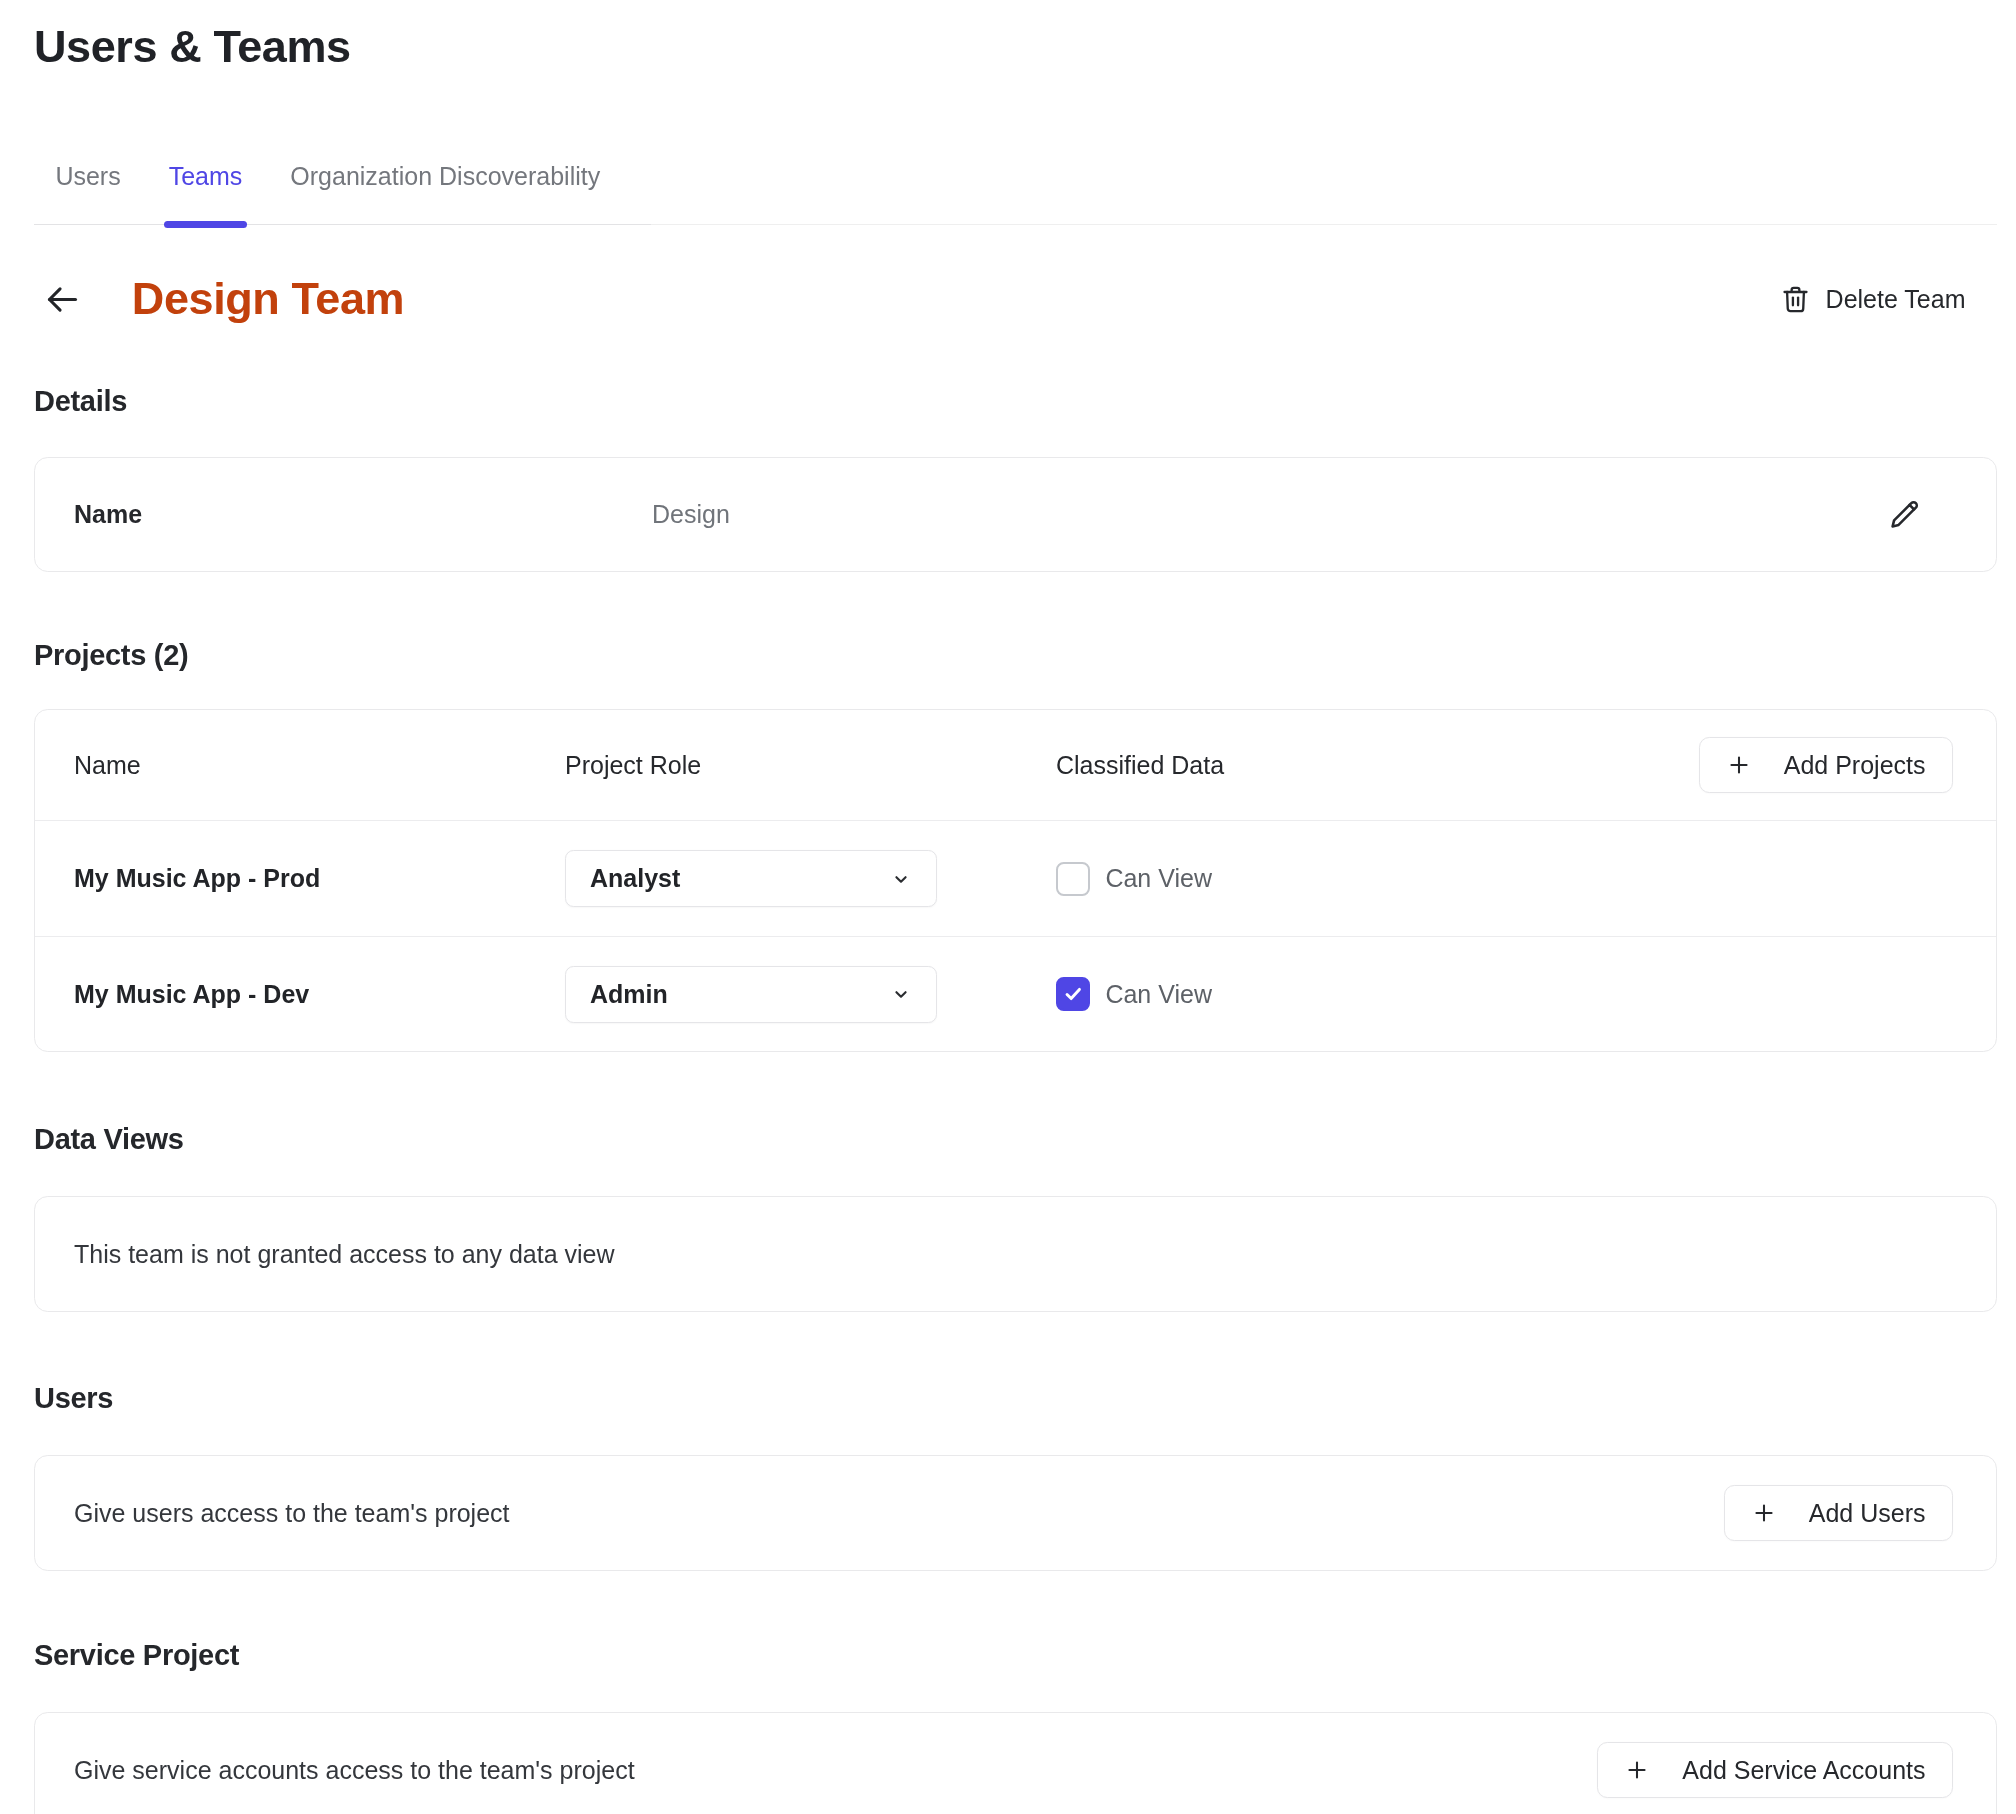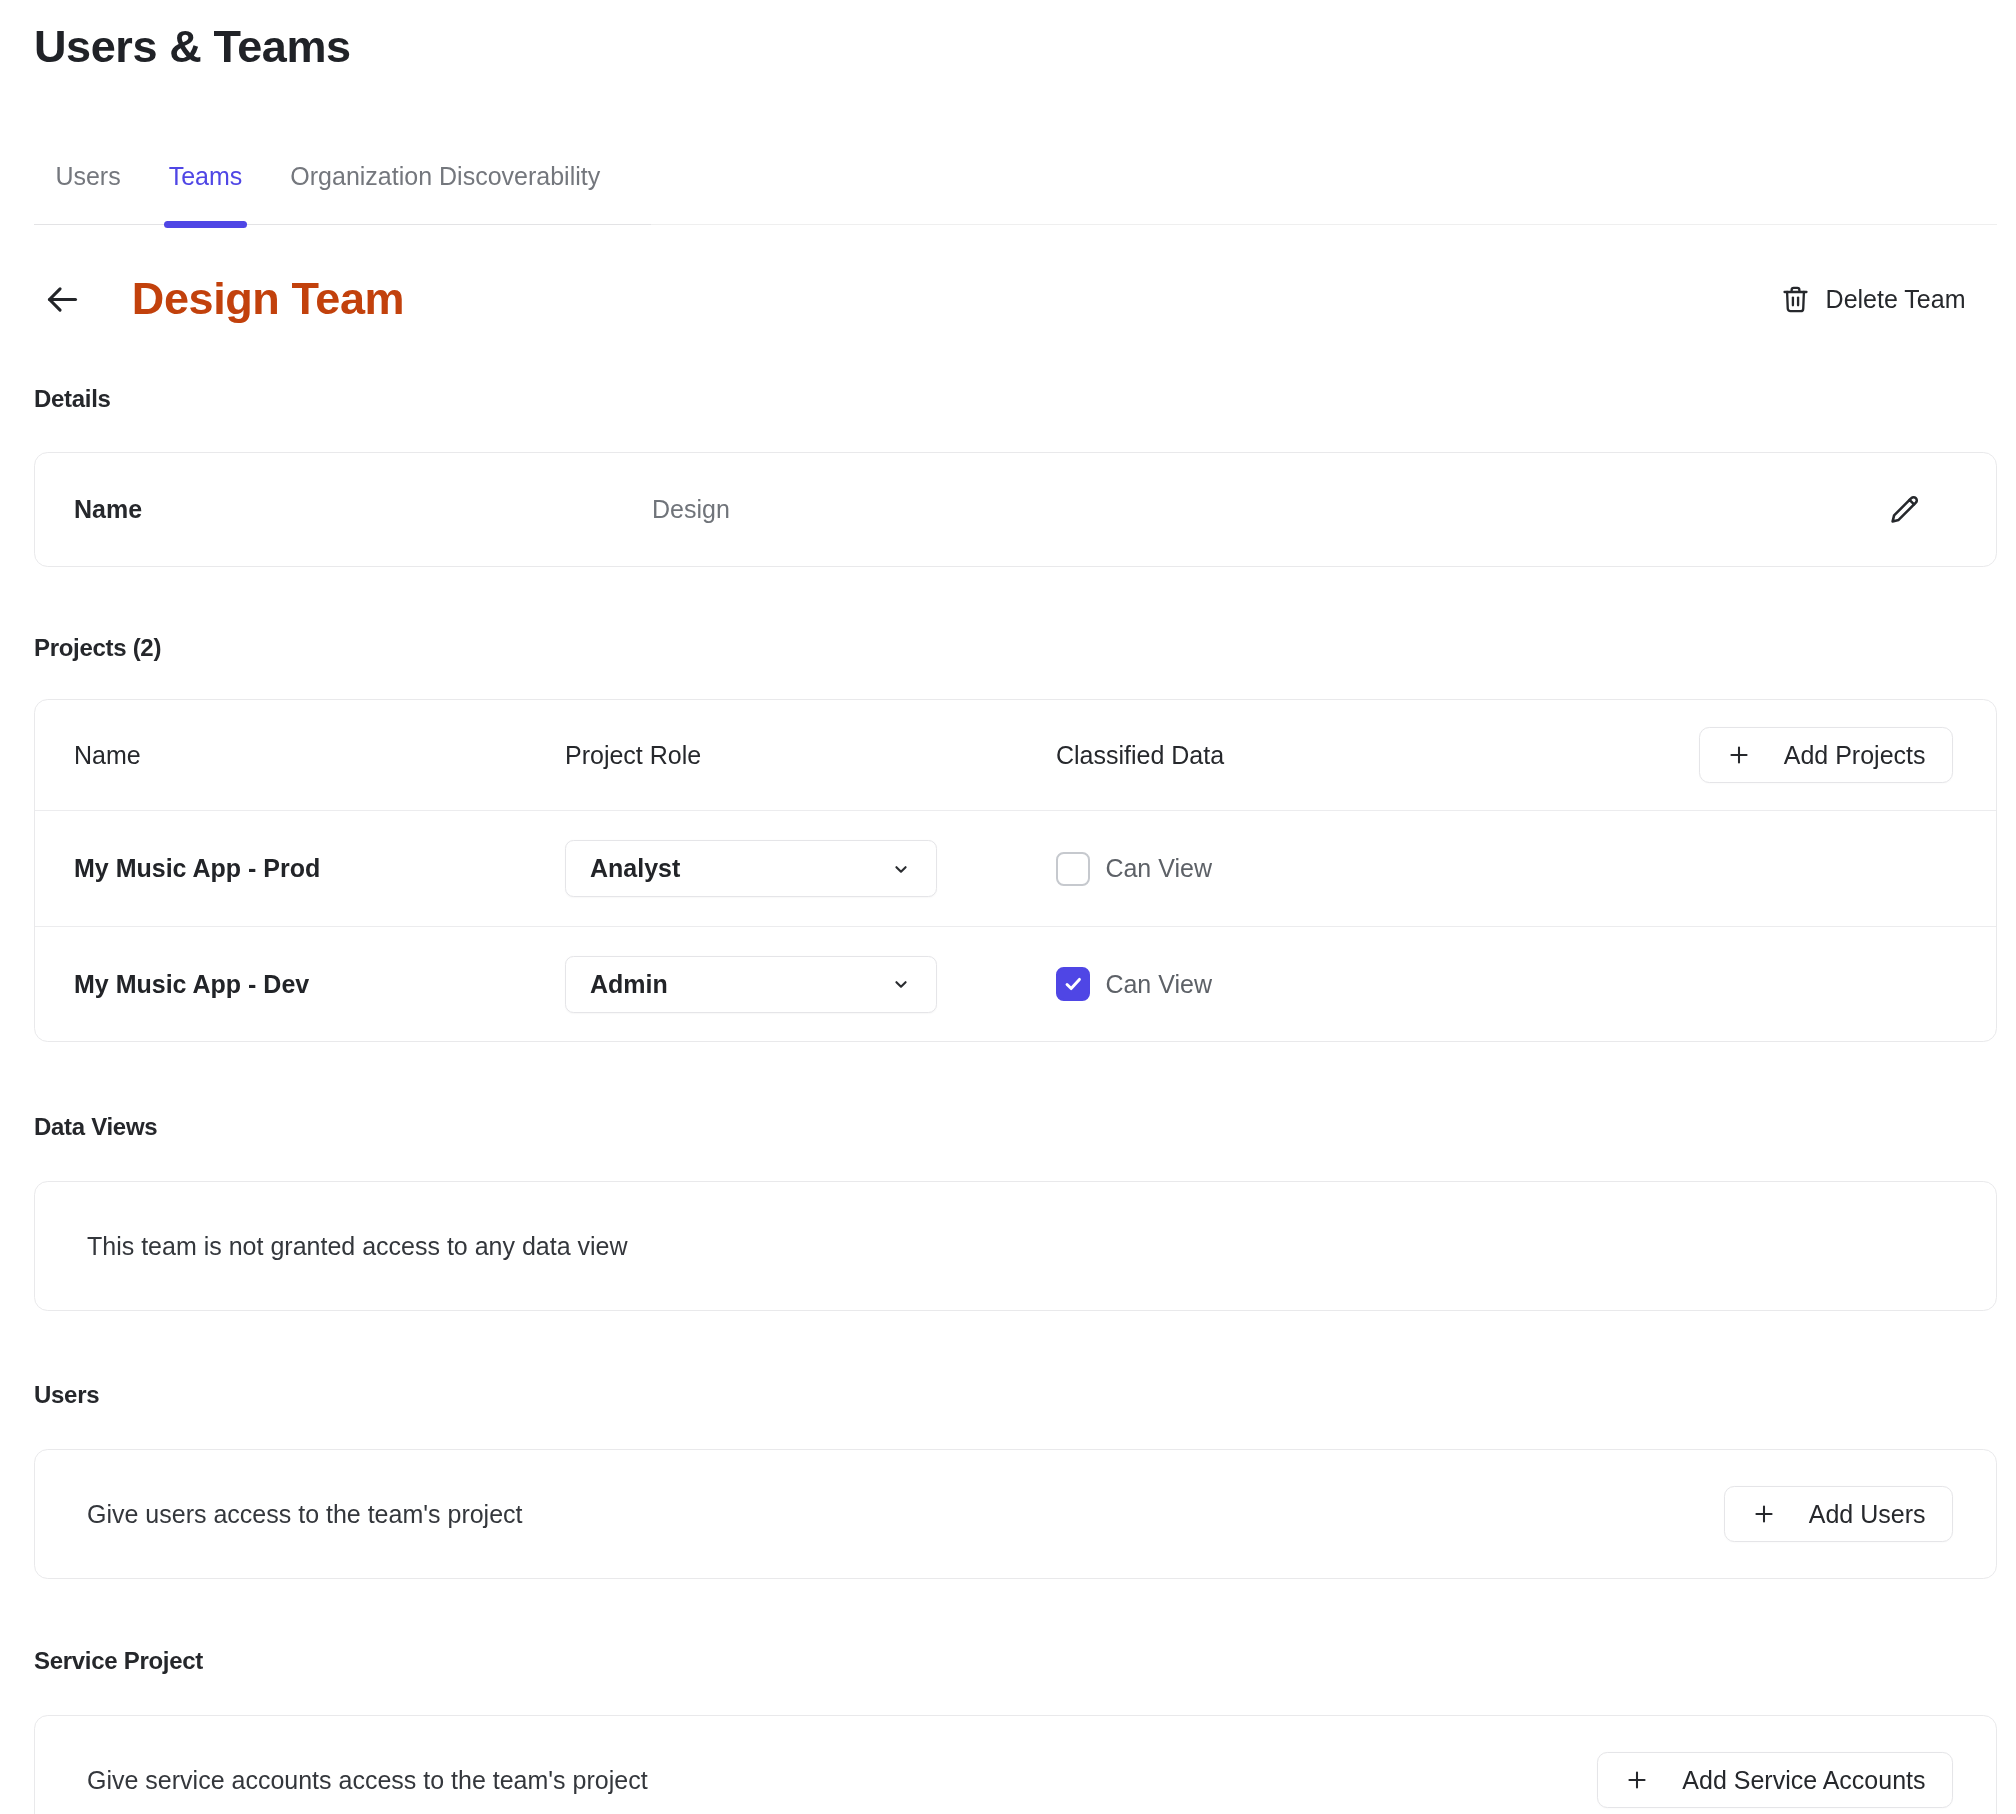--- a/index.html
+++ b/index.html
@@ -26,21 +26,21 @@
   .tab{position:relative;font-size:25px;line-height:29px;padding-bottom:33px;color:var(--gray);cursor:pointer;font-weight:500;}
   .tab.active{color:var(--accent);}
   .tab.active::after{content:'';position:absolute;left:-5.1px;right:-5.1px;bottom:-3.4px;height:6.8px;border-radius:4.3px;background:var(--accent);}
 
   .team-header{margin-top:48px;display:flex;align-items:center;}
   .back-btn{width:43px;height:43px;display:flex;align-items:center;justify-content:center;cursor:pointer;margin-left:6.8px;color:#232529;}
   .team-title{font-size:45px;font-weight:700;letter-spacing:-0.4px;margin-left:48px;color:#c2410c;}
   .delete-btn{margin-left:auto;margin-right:31px;display:flex;align-items:center;gap:14.6px;font-size:25px;font-weight:500;color:#26282c;cursor:pointer;background:none;border:none;font-family:inherit;}
 
   
-  .section-h{font-size:24px;font-weight:700;letter-spacing:-0.3px;color:#25272b;}
+  .section-h{font-size:29px;font-weight:700;letter-spacing:-0.3px;color:#25272b;}
   .card{border:1.3px solid var(--card-border);border-radius:13.7px;background:#fff;}
 
   .mt-details-h{margin-top:60px;}
   .details-card{margin-top:39px;height:115px;display:flex;align-items:center;padding:0 74px 0 39px;}
   .details-label{width:578px;font-size:25px;font-weight:600;color:#26282c;}
   .details-value{font-size:25px;color:#70747a;flex:1;}
   .icon-btn{background:none;border:none;cursor:pointer;color:#26282c;display:flex;align-items:center;justify-content:center;padding:0;}
 
   .mt-projects-h{margin-top:67px;}
   .projects-card{margin-top:37px;}
@@ -57,21 +57,21 @@
   .check-wrap{display:flex;align-items:center;gap:15.4px;}
   .checkbox{width:34px;height:34px;border:2.1px solid #c6c9ce;border-radius:7.7px;background:#fff;display:inline-flex;align-items:center;justify-content:center;cursor:pointer;flex:none;}
   .checkbox svg{display:none;}
   .checkbox.checked{background:var(--accent);border-color:var(--accent);}
   .checkbox.checked svg{display:block;}
   .check-label{font-size:25px;color:var(--gray-mid);}
 
   .btn{height:56px;display:inline-flex;align-items:center;gap:32px;padding:0 26px;border:1.3px solid var(--ctl-border);border-radius:10.3px;background:#fff;font-family:inherit;font-size:25px;font-weight:500;color:#26282c;cursor:pointer;box-shadow:0 0.9px 1.7px rgba(0,0,0,.02);}
 
   .mt-dv-h{margin-top:71px;}
-  .empty-card{margin-top:40px;height:130px;display:flex;align-items:center;padding:0 43px 0 52px;}
+  .empty-card{margin-top:40px;height:116px;display:flex;align-items:center;padding:0 43px 0 39px;}
   .empty-text{font-size:25px;color:var(--ink-soft);flex:1;}
 
   .mt-users-h{margin-top:70px;}
   .mt-sa-h{margin-top:68px;}
 
   svg{flex:none;}
 </style>
 </head>
 <body>
 

